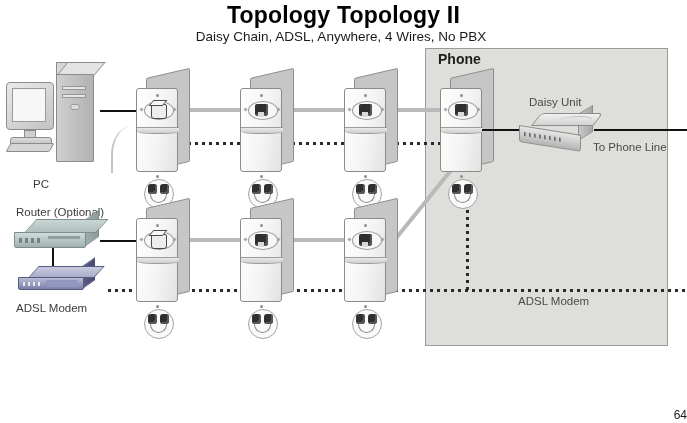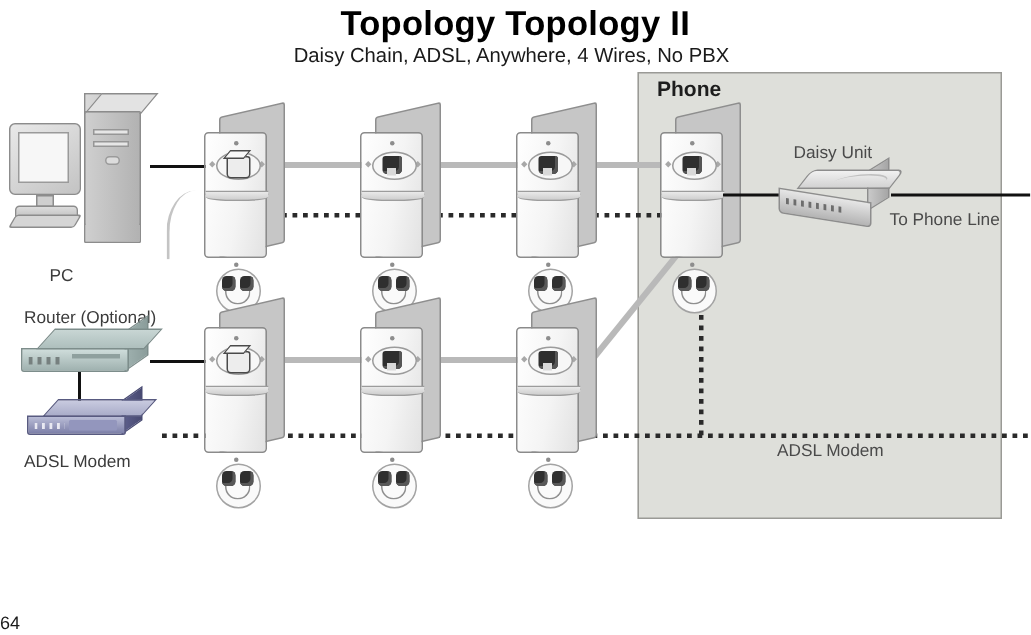--- a/index.html
+++ b/index.html
@@ -38,21 +38,21 @@
     width: 682px;
     text-align: center;
     font-size: 13.5px;
     color: #1a1a1a;
   }
   .page-number {
     position: absolute;
     left: 0;
     top: 408px;
     width: 687px;
-    text-align: left;
+    text-align: right;
     font-size: 12px;
     color: #1a1a1a;
   }
 
   
   .closet-box {
     position: absolute;
     left: 425px;
     top: 48px;
     width: 243px;

